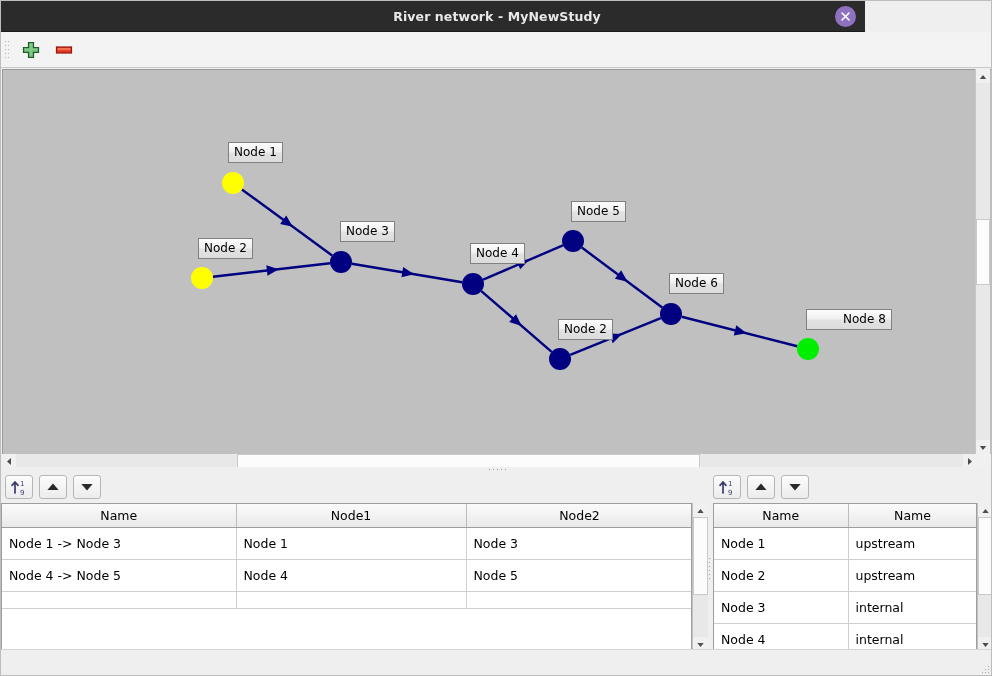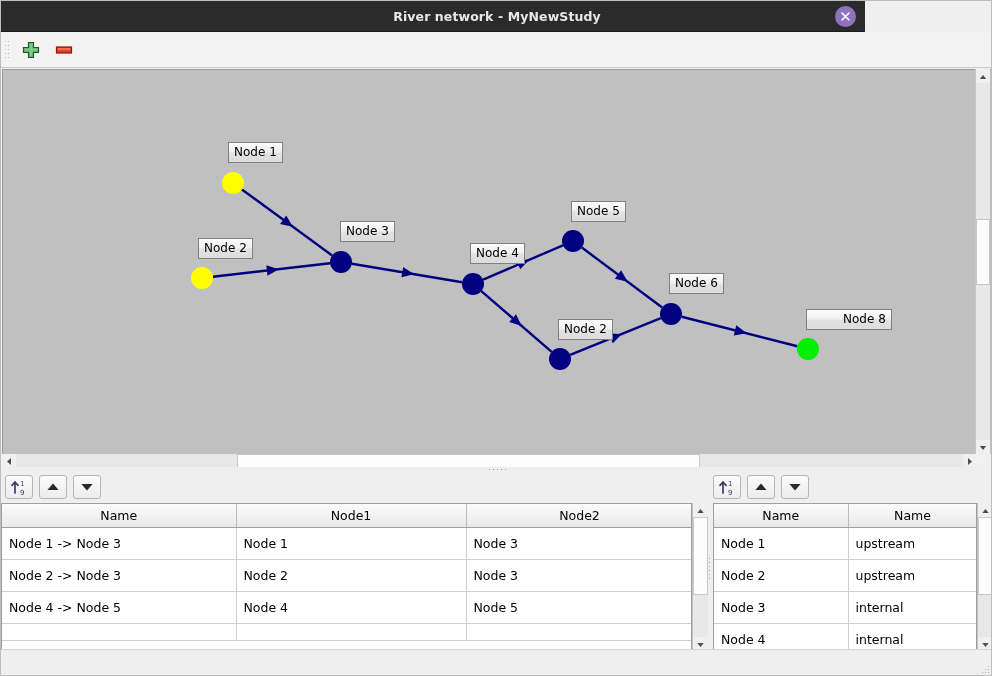--- a/index.html
+++ b/index.html
@@ -370,25 +370,20 @@
               <th>Node2</th>
             </tr>
           </thead>
         <tbody>
             <tr>
               <td>Node 1 -&gt; Node 3</td>
               <td>Node 1</td>
               <td>Node 3</td>
             </tr>
             <tr>
-              <td>Node 2 -&gt; Node 3</td>
-              <td>Node 2</td>
-              <td>Node 3</td>
-            </tr>
-            <tr>
               <td>Node 4 -&gt; Node 5</td>
               <td>Node 4</td>
               <td>Node 5</td>
             </tr>
             <tr class="spill">
               <td></td>
               <td></td>
               <td></td>
             </tr>
           </tbody>

